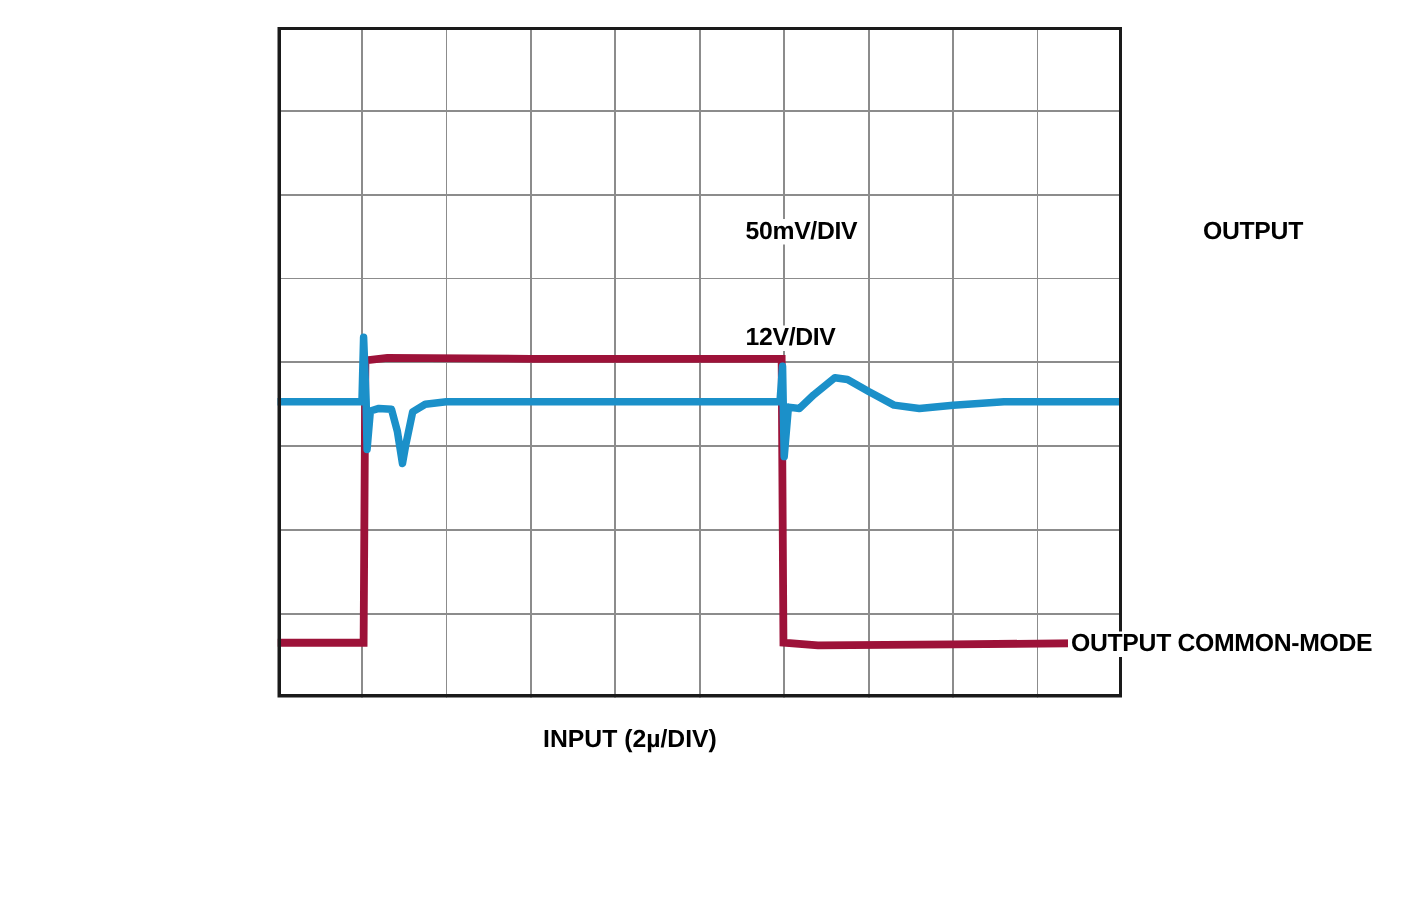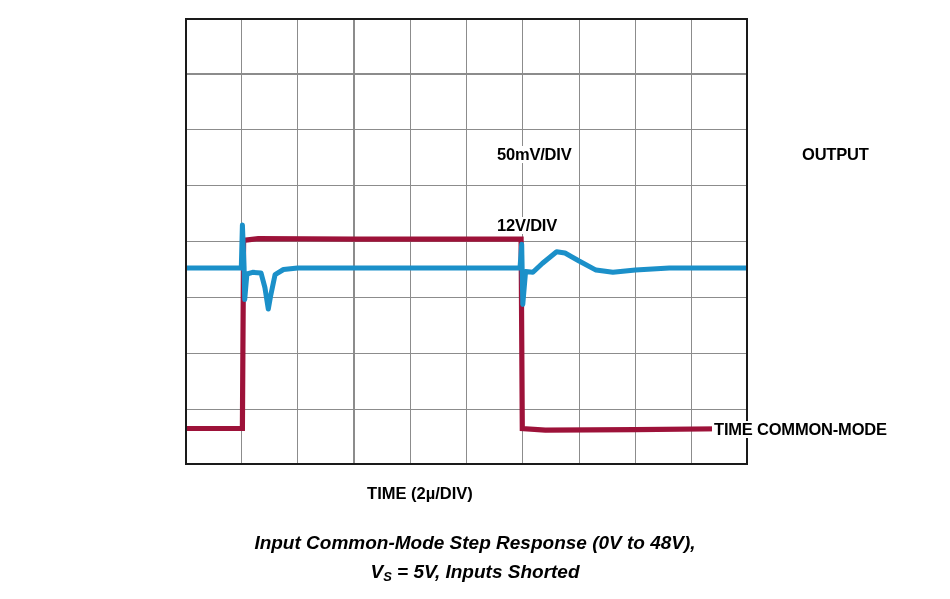--- a/index.html
+++ b/index.html
@@ -141,25 +141,21 @@
 
       <rect id="plot-frame" x="1.1" y="1.1" width="560.8" height="444.8" fill="none" stroke="#1a1a1a" stroke-width="2.4" shape-rendering="crispEdges"></rect>
     </svg>
 
     <div class="annot" id="label-50mv">50mV/DIV</div>
 
     <div class="annot" id="label-12v">12V/DIV</div>
 
     <div class="annot" id="label-output">OUTPUT</div>
 
-    <div class="annot" id="label-input-cm">TIME COMMON-MODE</div>
+    <div class="annot" id="label-input-cm">OUTPUT COMMON-MODE</div>
   </div>
 
   <div id="x-axis-label">
-    <span class="shift">TIME (2µ/DIV)</span>
+    <span class="shift">INPUT (2µ/DIV)</span>
   </div>
 
-  <div id="caption">
-    <span class="cap-line">Input Common-Mode Step Response (0V to 48V),</span>
-    <span class="cap-line"><span>V</span><sub>S</sub><span> = 5V, Inputs Shorted</span></span>
-  </div>
 
 </div>
 
 </body></html>

